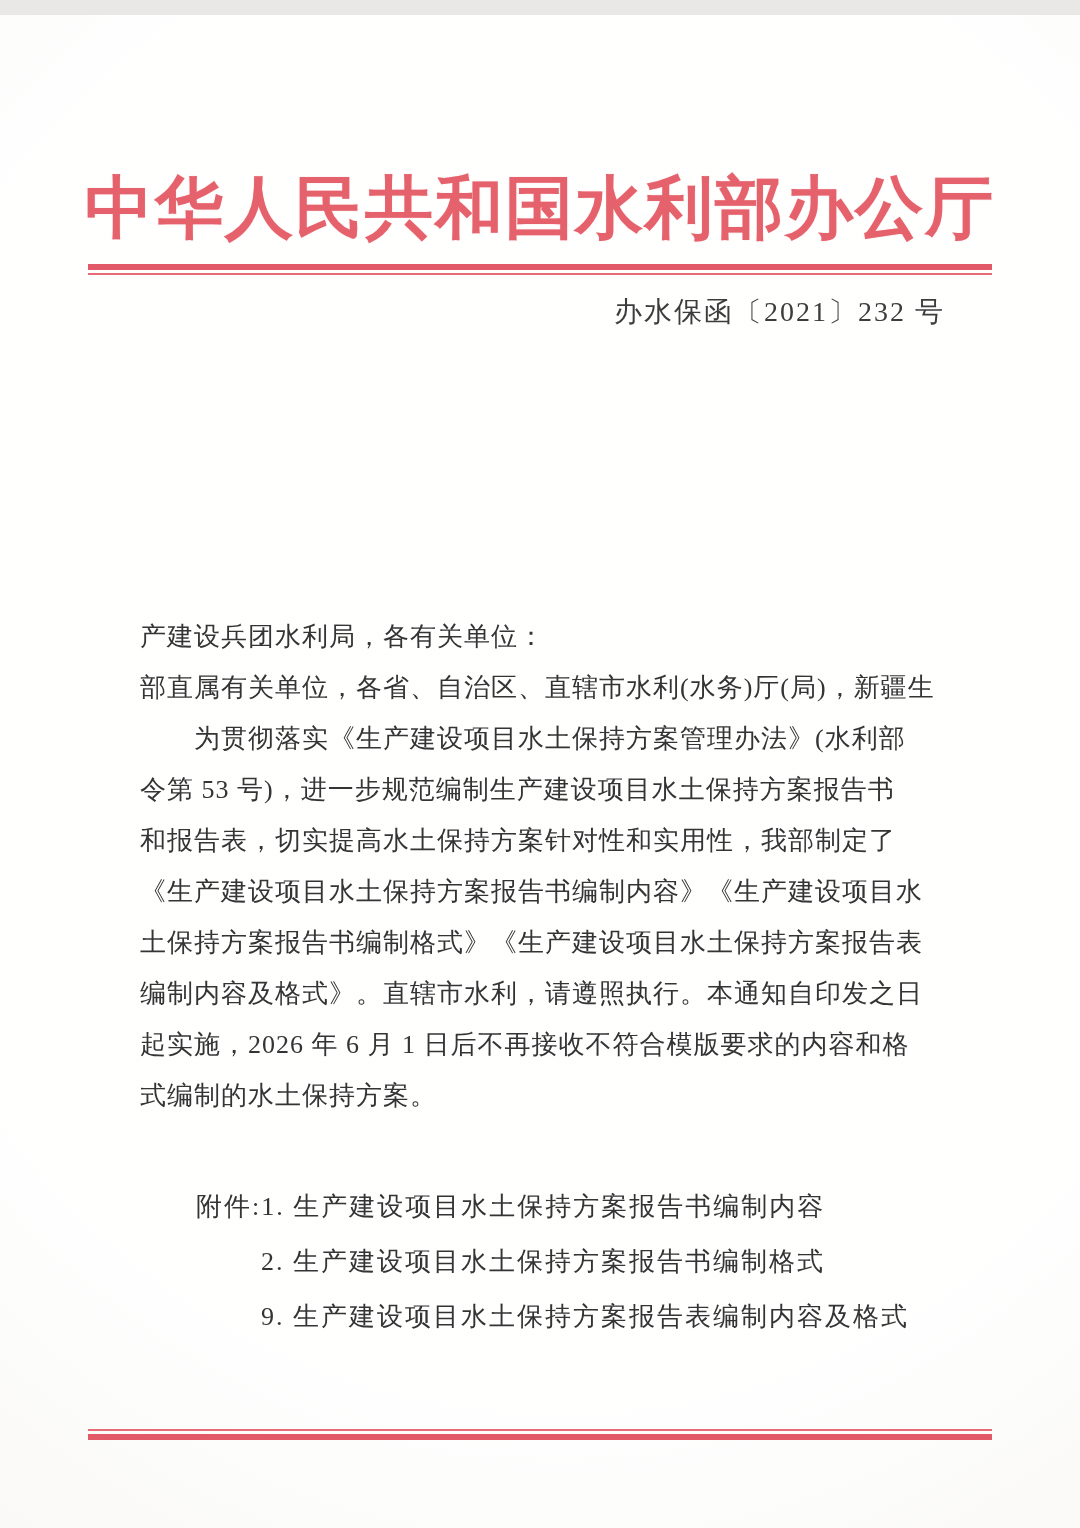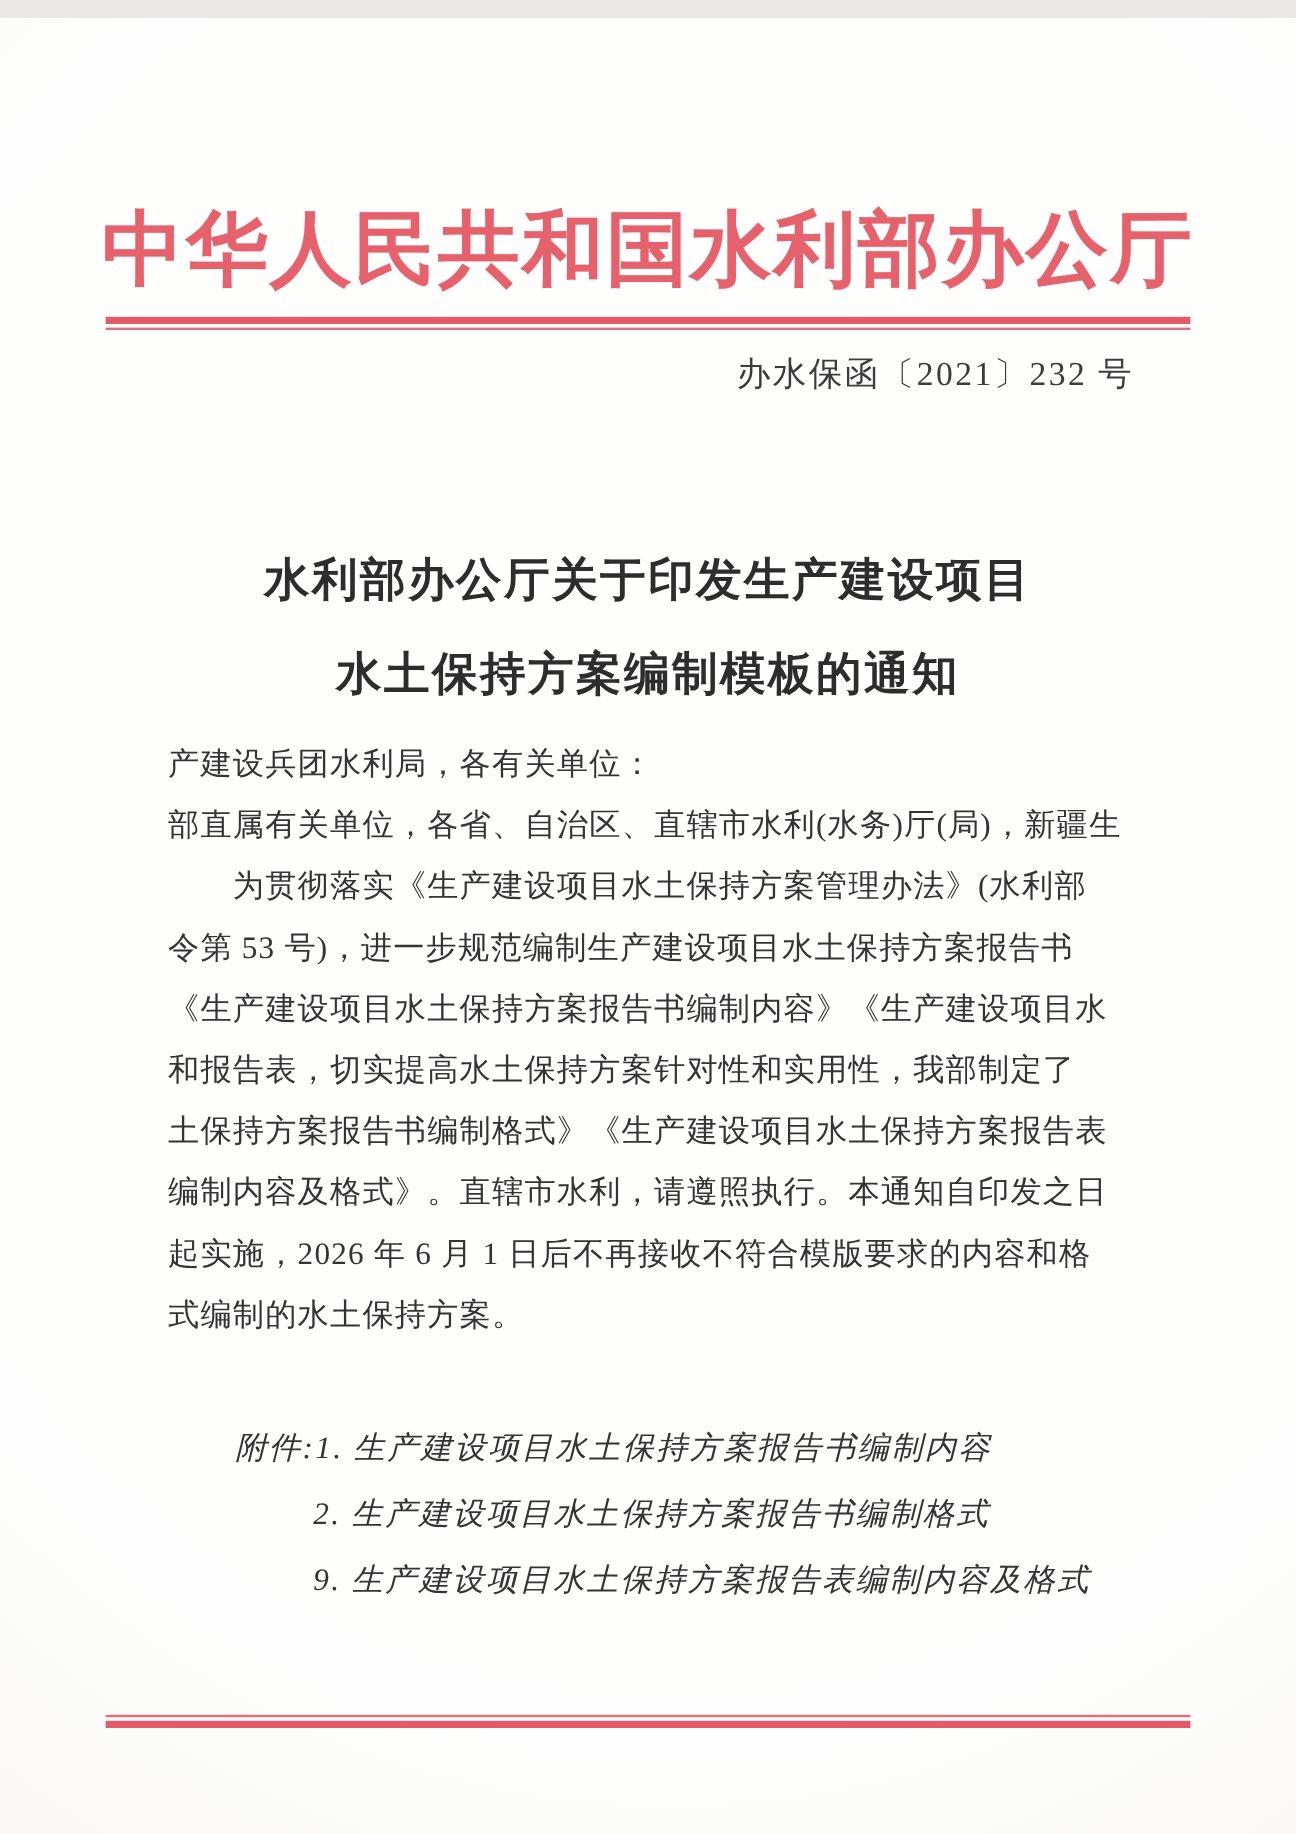--- a/index.html
+++ b/index.html
@@ -86,21 +86,20 @@
   
   .attachments {
     position: absolute;
     top: 1164px;
     left: 196px;
     font-size: 26px;
     line-height: 55px;
     letter-spacing: 2px;
     color: #343434;
     white-space: nowrap;
-    font-style: italic;
   }
   .att-indent { padding-left: 65px; }
 
   
   .rule-bottom { top: 1414px; }
   .rule-bottom .bar-thin  { height: 2px; background: #e56b77; }
   .rule-bottom .bar-gap   { height: 3px; }
   .rule-bottom .bar-thick { height: 6px; background: #e25a68; }
 </style>
 </head>
@@ -111,32 +110,28 @@
   <div class="org-name">中华人民共和国水利部办公厅</div>
 
   <div class="rule rule-top">
     <div class="bar-thick"></div>
     <div class="bar-gap"></div>
     <div class="bar-thin"></div>
   </div>
 
   <div class="doc-number">办水保函〔2021〕232 号</div>
 
-  <div class="doc-title">
-    <div>水利部办公厅关于印发生产建设项目</div>
-    <div>水土保持方案编制模板的通知</div>
-  </div>
 
   <div class="content">
     <div class="line">产建设兵团水利局，各有关单位：</div>
     <div class="line">部直属有关单位，各省、自治区、直辖市水利(水务)厅(局)，新疆生</div>
     <div class="line">　　为贯彻落实《生产建设项目水土保持方案管理办法》(水利部</div>
     <div class="line">令第 53 号)，进一步规范编制生产建设项目水土保持方案报告书</div>
+    <div class="line">和报告表，切实提高水土保持方案针对性和实用性，我部制定了</div>
     <div class="line">《生产建设项目水土保持方案报告书编制内容》《生产建设项目水</div>
-    <div class="line">和报告表，切实提高水土保持方案针对性和实用性，我部制定了</div>
     <div class="line">土保持方案报告书编制格式》《生产建设项目水土保持方案报告表</div>
     <div class="line">编制内容及格式》。直辖市水利，请遵照执行。本通知自印发之日</div>
     <div class="line">起实施，2026 年 6 月 1 日后不再接收不符合模版要求的内容和格</div>
     <div class="line">式编制的水土保持方案。</div>
   </div>
 
   <div class="attachments">
     <div><span>附件:</span><span>1. 生产建设项目水土保持方案报告书编制内容</span></div>
     <div class="att-indent">2. 生产建设项目水土保持方案报告书编制格式</div>
     <div class="att-indent">9. 生产建设项目水土保持方案报告表编制内容及格式</div>

